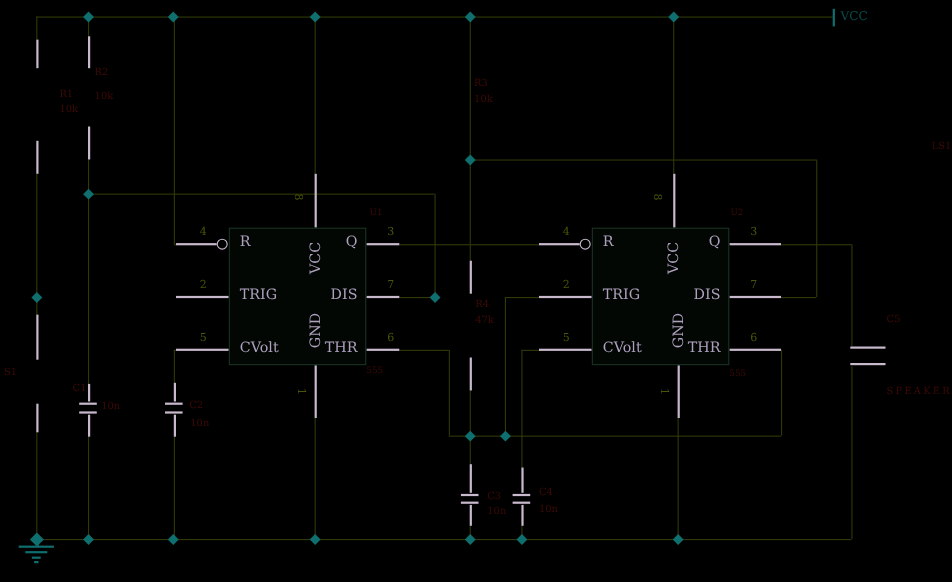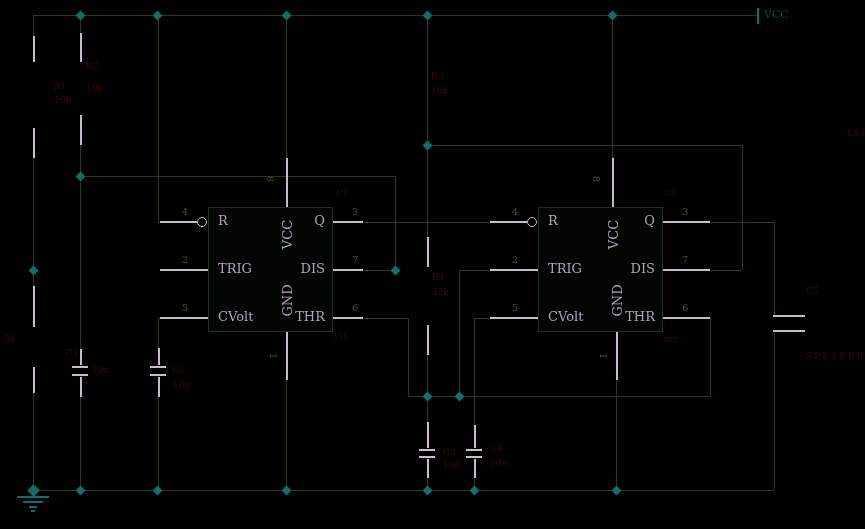--- a/index.html
+++ b/index.html
@@ -102,21 +102,21 @@
     <div class="seg" style="left: 29px; top: 506px; width: 8px; height: 2px; background: rgb(15, 110, 110);"></div>
     <div class="seg" style="left: 31px; top: 510px; width: 4px; height: 2px; background: rgb(15, 110, 110);"></div>
     <div class="lbl" style="left: 764px; top: 9px; color: rgb(10, 75, 75); font-size: 11px;">VCC</div>
     <div class="lbl" style="left: 54px; top: 82px; color: rgb(60, 10, 5); font-size: 9px;">R1</div>
     <div class="lbl" style="left: 54px; top: 96px; color: rgb(60, 10, 5); font-size: 9px;">10k</div>
     <div class="lbl" style="left: 86px; top: 62px; color: rgb(60, 10, 5); font-size: 9px;">R2</div>
     <div class="lbl" style="left: 86px; top: 84px; color: rgb(60, 10, 5); font-size: 9px;">10k</div>
     <div class="lbl" style="left: 431px; top: 72px; color: rgb(60, 10, 5); font-size: 9px;">R3</div>
     <div class="lbl" style="left: 431px; top: 87px; color: rgb(60, 10, 5); font-size: 9px;">10k</div>
     <div class="lbl" style="left: 432px; top: 273px; color: rgb(60, 10, 5); font-size: 9px;">R4</div>
-    <div class="lbl" style="left: 432px; top: 288px; color: rgb(60, 10, 5); font-size: 9px;">32k</div>
+    <div class="lbl" style="left: 432px; top: 288px; color: rgb(60, 10, 5); font-size: 9px;">47k</div>
     <div class="lbl" style="left: -12px; top: 335px; color: rgb(60, 10, 5); font-size: 9px;">PB S1</div>
     <div class="lbl" style="left: 66px; top: 349px; color: rgb(60, 10, 5); font-size: 9px;">C1</div>
     <div class="lbl" style="left: 92px; top: 366px; color: rgb(60, 10, 5); font-size: 9px;">10n</div>
     <div class="lbl" style="left: 172px; top: 365px; color: rgb(60, 10, 5); font-size: 9px;">C2</div>
     <div class="lbl" style="left: 173px; top: 381px; color: rgb(60, 10, 5); font-size: 9px;">10n</div>
     <div class="lbl" style="left: 443px; top: 448px; color: rgb(60, 10, 5); font-size: 9px;">C3</div>
     <div class="lbl" style="left: 443px; top: 461px; color: rgb(60, 10, 5); font-size: 9px;">10n</div>
     <div class="lbl" style="left: 490px; top: 444px; color: rgb(60, 10, 5); font-size: 9px;">C4</div>
     <div class="lbl" style="left: 490px; top: 459px; color: rgb(60, 10, 5); font-size: 9px;">10n</div>
     <div class="lbl" style="left: 806px; top: 287px; color: rgb(60, 10, 5); font-size: 9px;">C5</div>

